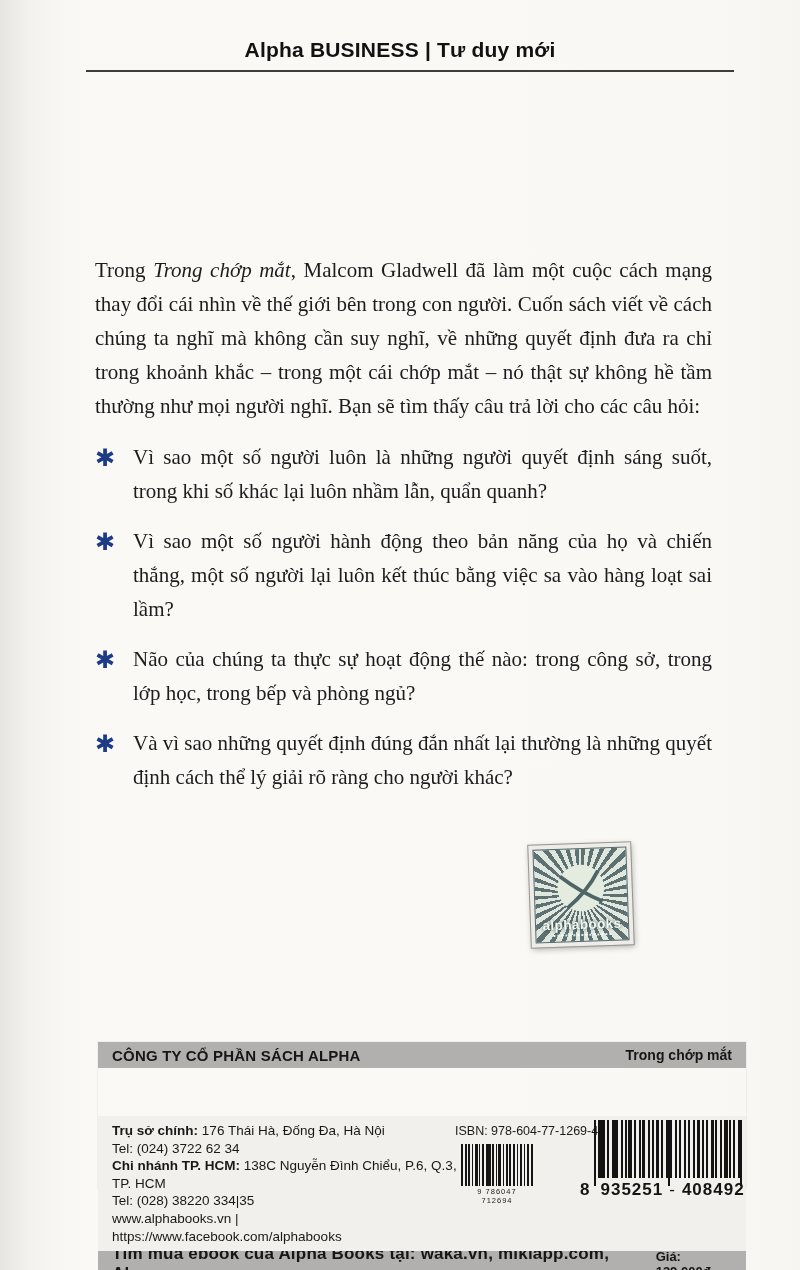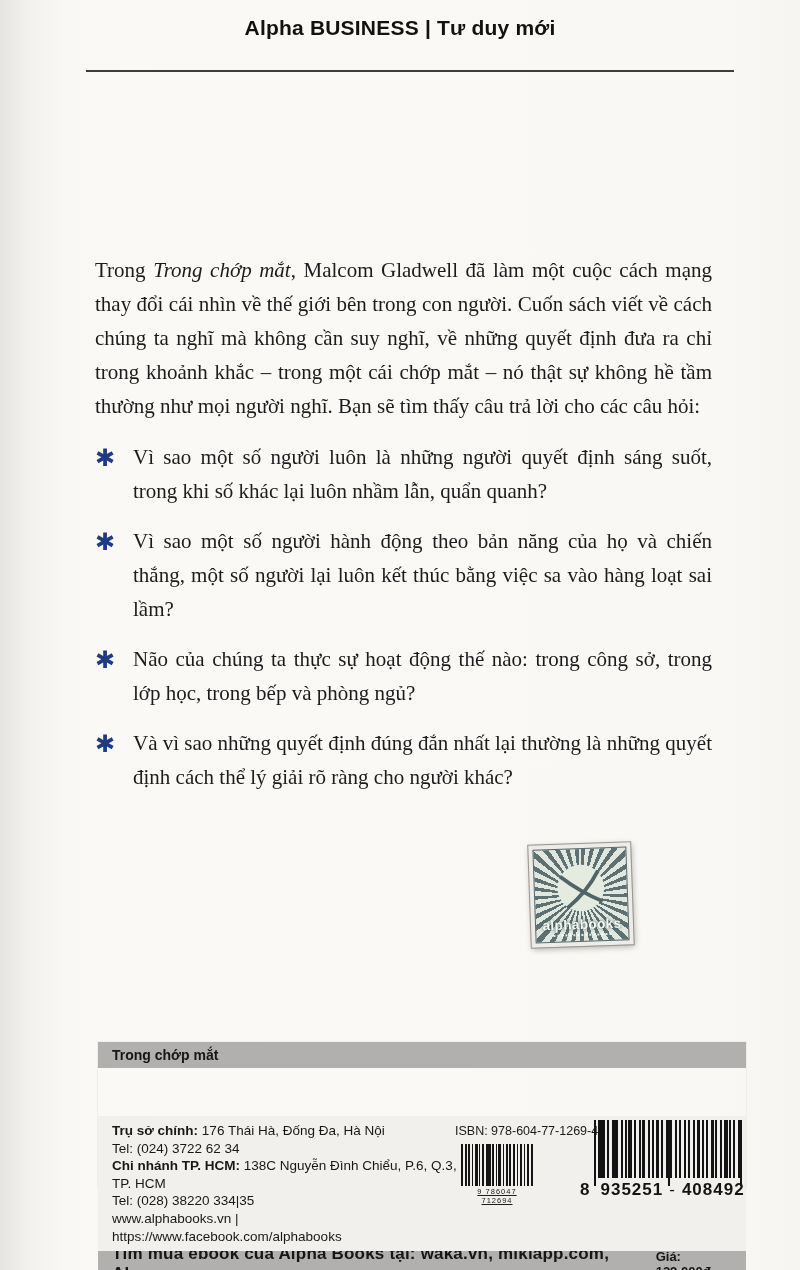--- a/index.html
+++ b/index.html
@@ -3,21 +3,21 @@
 <meta charset="utf-8">
 <style>
   html,body{margin:0;padding:0;background:#d9d8d4;}
   .page{
     position:relative;width:800px;height:1270px;margin:0 auto;overflow:hidden;
     background:
       linear-gradient(90deg,#e6e5e1 0px,#f2f1ed 28px,#f9f8f4 65px,#faf9f5 120px,#f9f8f4 720px,#f6f5f1 800px);
     font-family:"Liberation Serif","DejaVu Serif",serif;color:#1c1c1e;
   }
   
-  .hdr{position:absolute;top:16px;left:0;width:100%;text-align:center;
+  .hdr{position:absolute;top:38px;left:0;width:100%;text-align:center;
        font-family:"Liberation Sans","DejaVu Sans",sans-serif;font-weight:bold;
        font-size:21px;letter-spacing:.2px;color:#121212;}
   .rule{position:absolute;top:70px;left:86px;width:648px;height:2px;background:#3d3d3d;}
   
   .intro{position:absolute;top:224px;left:95px;width:617px;
          font-size:21px;line-height:34px;text-align:justify;margin-top:29px;}
   
   .blist{position:absolute;top:440px;left:95px;width:617px;list-style:none;margin:0;padding:0;}
   .blist li{position:relative;padding-left:38px;margin-bottom:16px;
             font-size:21px;line-height:34px;text-align:justify;}
@@ -41,21 +41,21 @@
        font-family:"Liberation Sans","DejaVu Sans",sans-serif;
        box-shadow:0 0 0 1px rgba(0,0,0,.04);}
   .pub .bar{height:26px;flex:0 0 26px;background:#b1b0ae;display:flex;
             align-items:center;justify-content:space-between;padding:0 14px;color:#161616;}
   .bar .l{font-weight:bold;font-size:15px;letter-spacing:.2px;}
   .bar .r{font-weight:bold;font-size:14px;}
   .pub .mid{flex:1;background:#f1f0ec;position:relative;padding:6px 14px;box-sizing:border-box;margin-top:48px;}
   .addr{width:352px;font-size:13.5px;line-height:17.6px;color:#181818;}
   .addr b{font-weight:bold;}
   .isbn-txt{position:absolute;left:357px;top:8px;font-size:12.5px;color:#1a1a1a;}
-  .bc-sm{position:absolute;left:363px;top:28px;width:72px;text-decoration:underline;}
+  .bc-sm{position:absolute;left:363px;top:28px;width:72px;}
   .bc-sm .bars{height:42px;background-image:
       repeating-linear-gradient(90deg,#151515 0 1.5px,transparent 1.5px 3.5px),
       repeating-linear-gradient(90deg,transparent 0 4px,#151515 4px 6px,transparent 6px 11px);}
   .bc-sm .digits{font-size:7.5px;letter-spacing:1px;text-align:center;color:#1a1a1a;margin-top:1px;}
   .bc-lg{position:absolute;left:482px;top:4px;width:162px;}
   .bc-lg .bars{position:relative;height:58px;margin-left:14px;background-image:
       repeating-linear-gradient(90deg,#131313 0 2px,transparent 2px 4.5px),
       repeating-linear-gradient(90deg,transparent 0 5.5px,#131313 5.5px 8.5px,transparent 8.5px 14px);}
   .bc-lg .guard{position:absolute;top:0;width:2px;height:66px;background:#131313;}
   .g1{left:0;} .g2{left:50%;} .g3{right:0;}
@@ -103,20 +103,21 @@
         <path d="M8 17 Q30 35 53 45" stroke="#4f6567" stroke-width="4" fill="none"></path>
         <path d="M49 12 Q37 34 15 51" stroke="#4f6567" stroke-width="4" fill="none"></path>
       </svg>
       <div class="stamp-name">alphabooks</div>
       <div class="stamp-tag"></div>
     </div>
   </div>
 
   <div class="pub">
     <div class="bar">
+      <span class="l">CÔNG TY CỔ PHẦN SÁCH ALPHA</span>
       <span class="r">Trong chớp mắt</span>
     </div>
     <div class="mid">
       <div class="addr">
         <div><b>Trụ sở chính:</b><span> 176 Thái Hà, Đống Đa, Hà Nội</span></div>
         <div>Tel: (024) 3722 62 34</div>
         <div><b>Chi nhánh TP. HCM:</b><span> 138C Nguyễn Đình Chiểu, P.6, Q.3, TP. HCM</span></div>
         <div>Tel: (028) 38220 334|35</div>
         <div>www.alphabooks.vn | https://www.facebook.com/alphabooks</div>
       </div>

